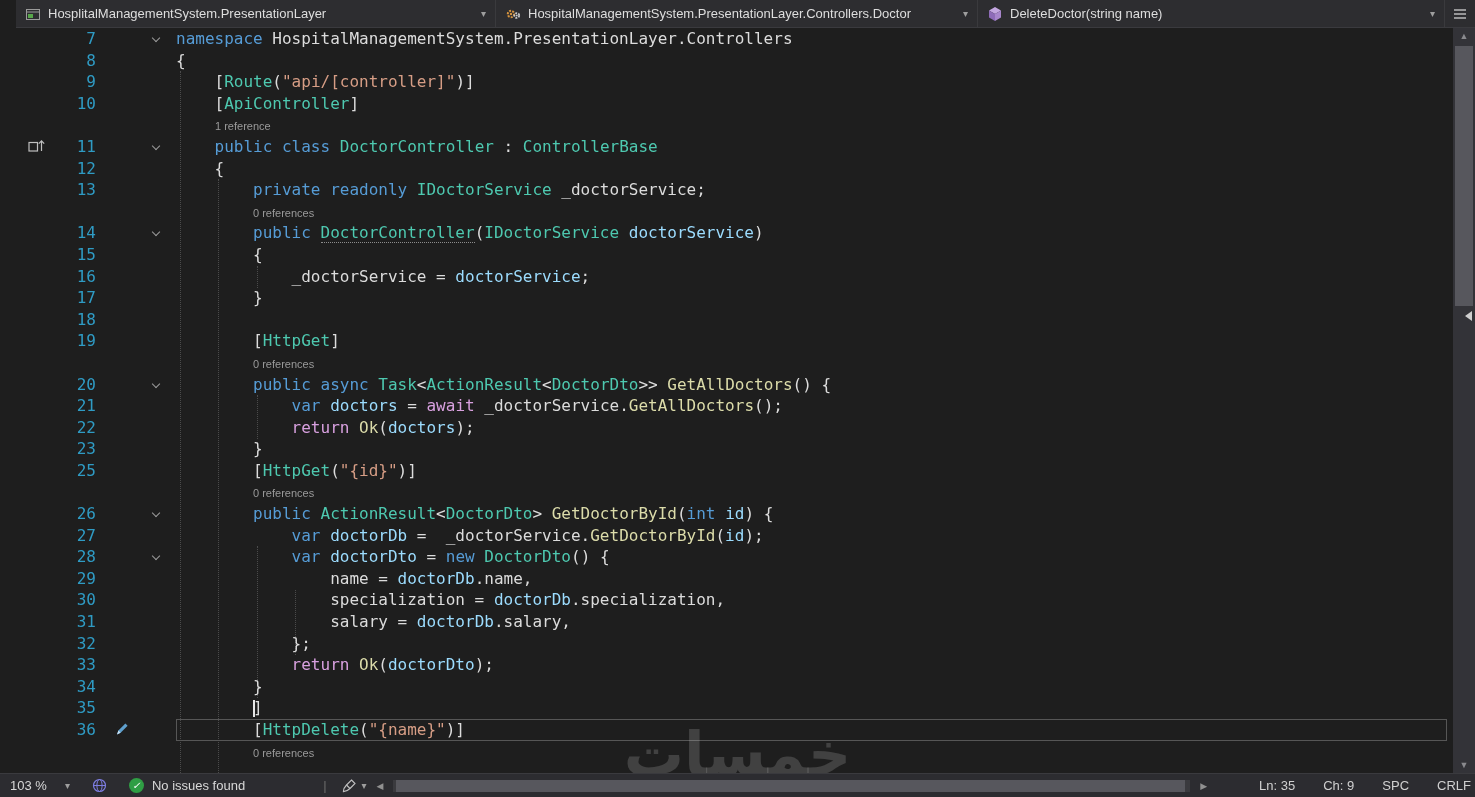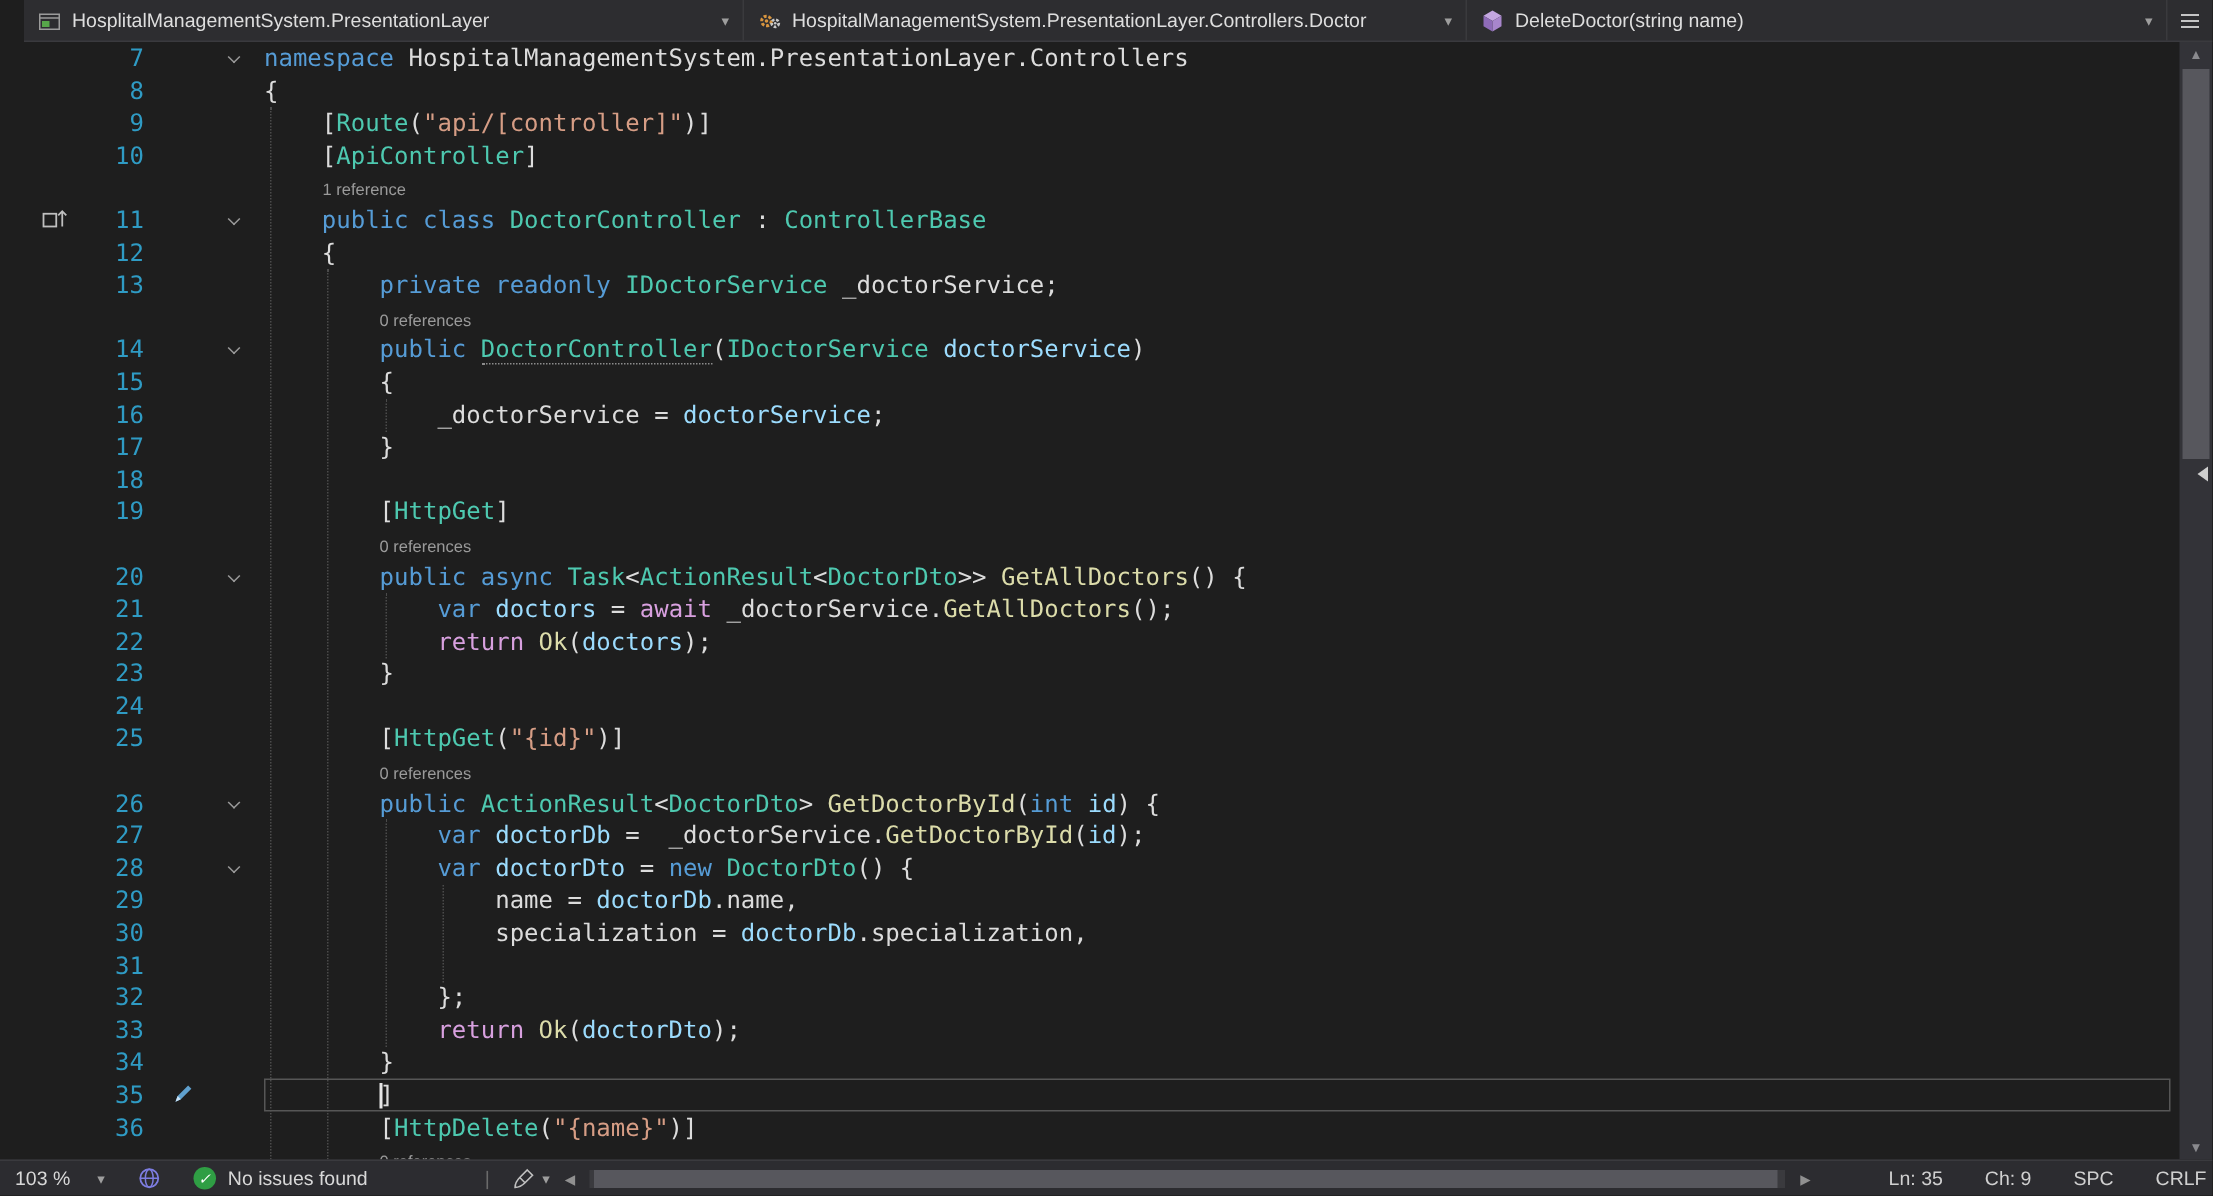--- a/index.html
+++ b/index.html
@@ -148,49 +148,49 @@
         <div class="row"><div class="iconcol"></div><div class="lnum">15</div><div class="glyph"></div><div class="fold"></div><div class="codecell"><span class="tk-pl">        {</span></div></div>
         <div class="row"><div class="iconcol"></div><div class="lnum">16</div><div class="glyph"></div><div class="fold"></div><div class="codecell"><span class="tk-pl">            _doctorService = </span><span class="tk-v">doctorService</span><span class="tk-pl">;</span></div></div>
         <div class="row"><div class="iconcol"></div><div class="lnum">17</div><div class="glyph"></div><div class="fold"></div><div class="codecell"><span class="tk-pl">        }</span></div></div>
         <div class="row"><div class="iconcol"></div><div class="lnum">18</div><div class="glyph"></div><div class="fold"></div><div class="codecell"></div></div>
         <div class="row"><div class="iconcol"></div><div class="lnum">19</div><div class="glyph"></div><div class="fold"></div><div class="codecell"><span class="tk-pl">        [</span><span class="tk-ty">HttpGet</span><span class="tk-pl">]</span></div></div>
         <div class="row"><div class="iconcol"></div><div class="lnum"></div><div class="glyph"></div><div class="fold"></div><div class="codecell"><span class="lens" style="margin-left: 77px;">0 references</span></div></div>
         <div class="row"><div class="iconcol"></div><div class="lnum">20</div><div class="glyph"></div><div class="fold"><i></i></div><div class="codecell"><span class="tk-pl">        </span><span class="tk-kw">public</span><span class="tk-pl"> </span><span class="tk-kw">async</span><span class="tk-pl"> </span><span class="tk-ty">Task</span><span class="tk-pl">&lt;</span><span class="tk-ty">ActionResult</span><span class="tk-pl">&lt;</span><span class="tk-ty">DoctorDto</span><span class="tk-pl">&gt;&gt; </span><span class="tk-m">GetAllDoctors</span><span class="tk-pl">() {</span></div></div>
         <div class="row"><div class="iconcol"></div><div class="lnum">21</div><div class="glyph"></div><div class="fold"></div><div class="codecell"><span class="tk-pl">            </span><span class="tk-kw">var</span><span class="tk-pl"> </span><span class="tk-v">doctors</span><span class="tk-pl"> = </span><span class="tk-ctrl">await</span><span class="tk-pl"> _doctorService.</span><span class="tk-m">GetAllDoctors</span><span class="tk-pl">();</span></div></div>
         <div class="row"><div class="iconcol"></div><div class="lnum">22</div><div class="glyph"></div><div class="fold"></div><div class="codecell"><span class="tk-pl">            </span><span class="tk-ctrl">return</span><span class="tk-pl"> </span><span class="tk-m">Ok</span><span class="tk-pl">(</span><span class="tk-v">doctors</span><span class="tk-pl">);</span></div></div>
         <div class="row"><div class="iconcol"></div><div class="lnum">23</div><div class="glyph"></div><div class="fold"></div><div class="codecell"><span class="tk-pl">        }</span></div></div>
-        <div class="row"><div class="iconcol"></div><div class="lnum">24</div><div class="glyph"></div><div class="fold"></div><div class="codecell"></div></div>
         <div class="row"><div class="iconcol"></div><div class="lnum">25</div><div class="glyph"></div><div class="fold"></div><div class="codecell"><span class="tk-pl">        [</span><span class="tk-ty">HttpGet</span><span class="tk-pl">(</span><span class="tk-s">"{id}"</span><span class="tk-pl">)]</span></div></div>
         <div class="row"><div class="iconcol"></div><div class="lnum"></div><div class="glyph"></div><div class="fold"></div><div class="codecell"><span class="lens" style="margin-left: 77px;">0 references</span></div></div>
         <div class="row"><div class="iconcol"></div><div class="lnum">26</div><div class="glyph"></div><div class="fold"><i></i></div><div class="codecell"><span class="tk-pl">        </span><span class="tk-kw">public</span><span class="tk-pl"> </span><span class="tk-ty">ActionResult</span><span class="tk-pl">&lt;</span><span class="tk-ty">DoctorDto</span><span class="tk-pl">&gt; </span><span class="tk-m">GetDoctorById</span><span class="tk-pl">(</span><span class="tk-kw">int</span><span class="tk-pl"> </span><span class="tk-v">id</span><span class="tk-pl">) {</span></div></div>
         <div class="row"><div class="iconcol"></div><div class="lnum">27</div><div class="glyph"></div><div class="fold"></div><div class="codecell"><span class="tk-pl">            </span><span class="tk-kw">var</span><span class="tk-pl"> </span><span class="tk-v">doctorDb</span><span class="tk-pl"> =  _doctorService.</span><span class="tk-m">GetDoctorById</span><span class="tk-pl">(</span><span class="tk-v">id</span><span class="tk-pl">);</span></div></div>
         <div class="row"><div class="iconcol"></div><div class="lnum">28</div><div class="glyph"></div><div class="fold"><i></i></div><div class="codecell"><span class="tk-pl">            </span><span class="tk-kw">var</span><span class="tk-pl"> </span><span class="tk-v">doctorDto</span><span class="tk-pl"> = </span><span class="tk-kw">new</span><span class="tk-pl"> </span><span class="tk-ty">DoctorDto</span><span class="tk-pl">() {</span></div></div>
         <div class="row"><div class="iconcol"></div><div class="lnum">29</div><div class="glyph"></div><div class="fold"></div><div class="codecell"><span class="tk-pl">                name = </span><span class="tk-v">doctorDb</span><span class="tk-pl">.name,</span></div></div>
         <div class="row"><div class="iconcol"></div><div class="lnum">30</div><div class="glyph"></div><div class="fold"></div><div class="codecell"><span class="tk-pl">                specialization = </span><span class="tk-v">doctorDb</span><span class="tk-pl">.specialization,</span></div></div>
-        <div class="row"><div class="iconcol"></div><div class="lnum">31</div><div class="glyph"></div><div class="fold"></div></div>
+        <div class="row"><div class="iconcol"></div><div class="lnum">31</div><div class="glyph"></div><div class="fold"></div><div class="codecell"><span class="tk-pl">                salary = </span><span class="tk-v">doctorDb</span><span class="tk-pl">.salary,</span></div></div>
         <div class="row"><div class="iconcol"></div><div class="lnum">32</div><div class="glyph"></div><div class="fold"></div><div class="codecell"><span class="tk-pl">            };</span></div></div>
         <div class="row"><div class="iconcol"></div><div class="lnum">33</div><div class="glyph"></div><div class="fold"></div><div class="codecell"><span class="tk-pl">            </span><span class="tk-ctrl">return</span><span class="tk-pl"> </span><span class="tk-m">Ok</span><span class="tk-pl">(</span><span class="tk-v">doctorDto</span><span class="tk-pl">);</span></div></div>
         <div class="row"><div class="iconcol"></div><div class="lnum">34</div><div class="glyph"></div><div class="fold"></div><div class="codecell"><span class="tk-pl">        }</span></div></div>
         <div class="row"><div class="iconcol"></div><div class="lnum">35</div><div class="glyph"></div><div class="fold"></div><div class="codecell"><span class="tk-pl">        </span><span class="tk-cur"></span><span class="tk-pl">]</span></div></div>
         <div class="row"><div class="iconcol"></div><div class="lnum">36</div><div class="glyph"></div><div class="fold"></div><div class="codecell"><span class="tk-pl">        [</span><span class="tk-ty">HttpDelete</span><span class="tk-pl">(</span><span class="tk-s">"{name}"</span><span class="tk-pl">)]</span></div></div>
         <div class="row"><div class="iconcol"></div><div class="lnum"></div><div class="glyph"></div><div class="fold"></div><div class="codecell"><span class="lens" style="margin-left: 77px;">0 references</span></div></div>
       </div>
 
     <div class="curline"></div>
 
     <svg class="margin-ic" style="left:28px;top:110px" width="17" height="15" viewBox="0 0 17 15">
       <rect x="1" y="4.5" width="8.5" height="8.5" fill="none" stroke="#BFBFBF" stroke-width="1.2"></rect>
       <path d="M13.5 13 L13.5 3 M10.8 5.6 L13.5 2.8 L16.2 5.6" fill="none" stroke="#BFBFBF" stroke-width="1.2"></path>
     </svg>
 
     <svg class="margin-ic" style="left:114px;top:693px" width="17" height="16" viewBox="0 0 17 16">
       <path d="M3 13.5 L4.4 9.6 L11.4 2.6 L13.6 4.8 L6.6 11.8 Z" fill="#5FA0CE"></path>
       <path d="M3 13.5 L4.4 9.6 L6.6 11.8 Z" fill="#C9E3F6"></path>
     </svg>
 
+    <div class="watermark">خمسات</div>
 
     <div class="vscroll">
       <div class="varrow up">▲</div>
       <div class="vthumb"></div>
       <div class="vmark"></div>
       <div class="varrow down">▼</div>
     </div>
   </div>
 
   <div class="status">

